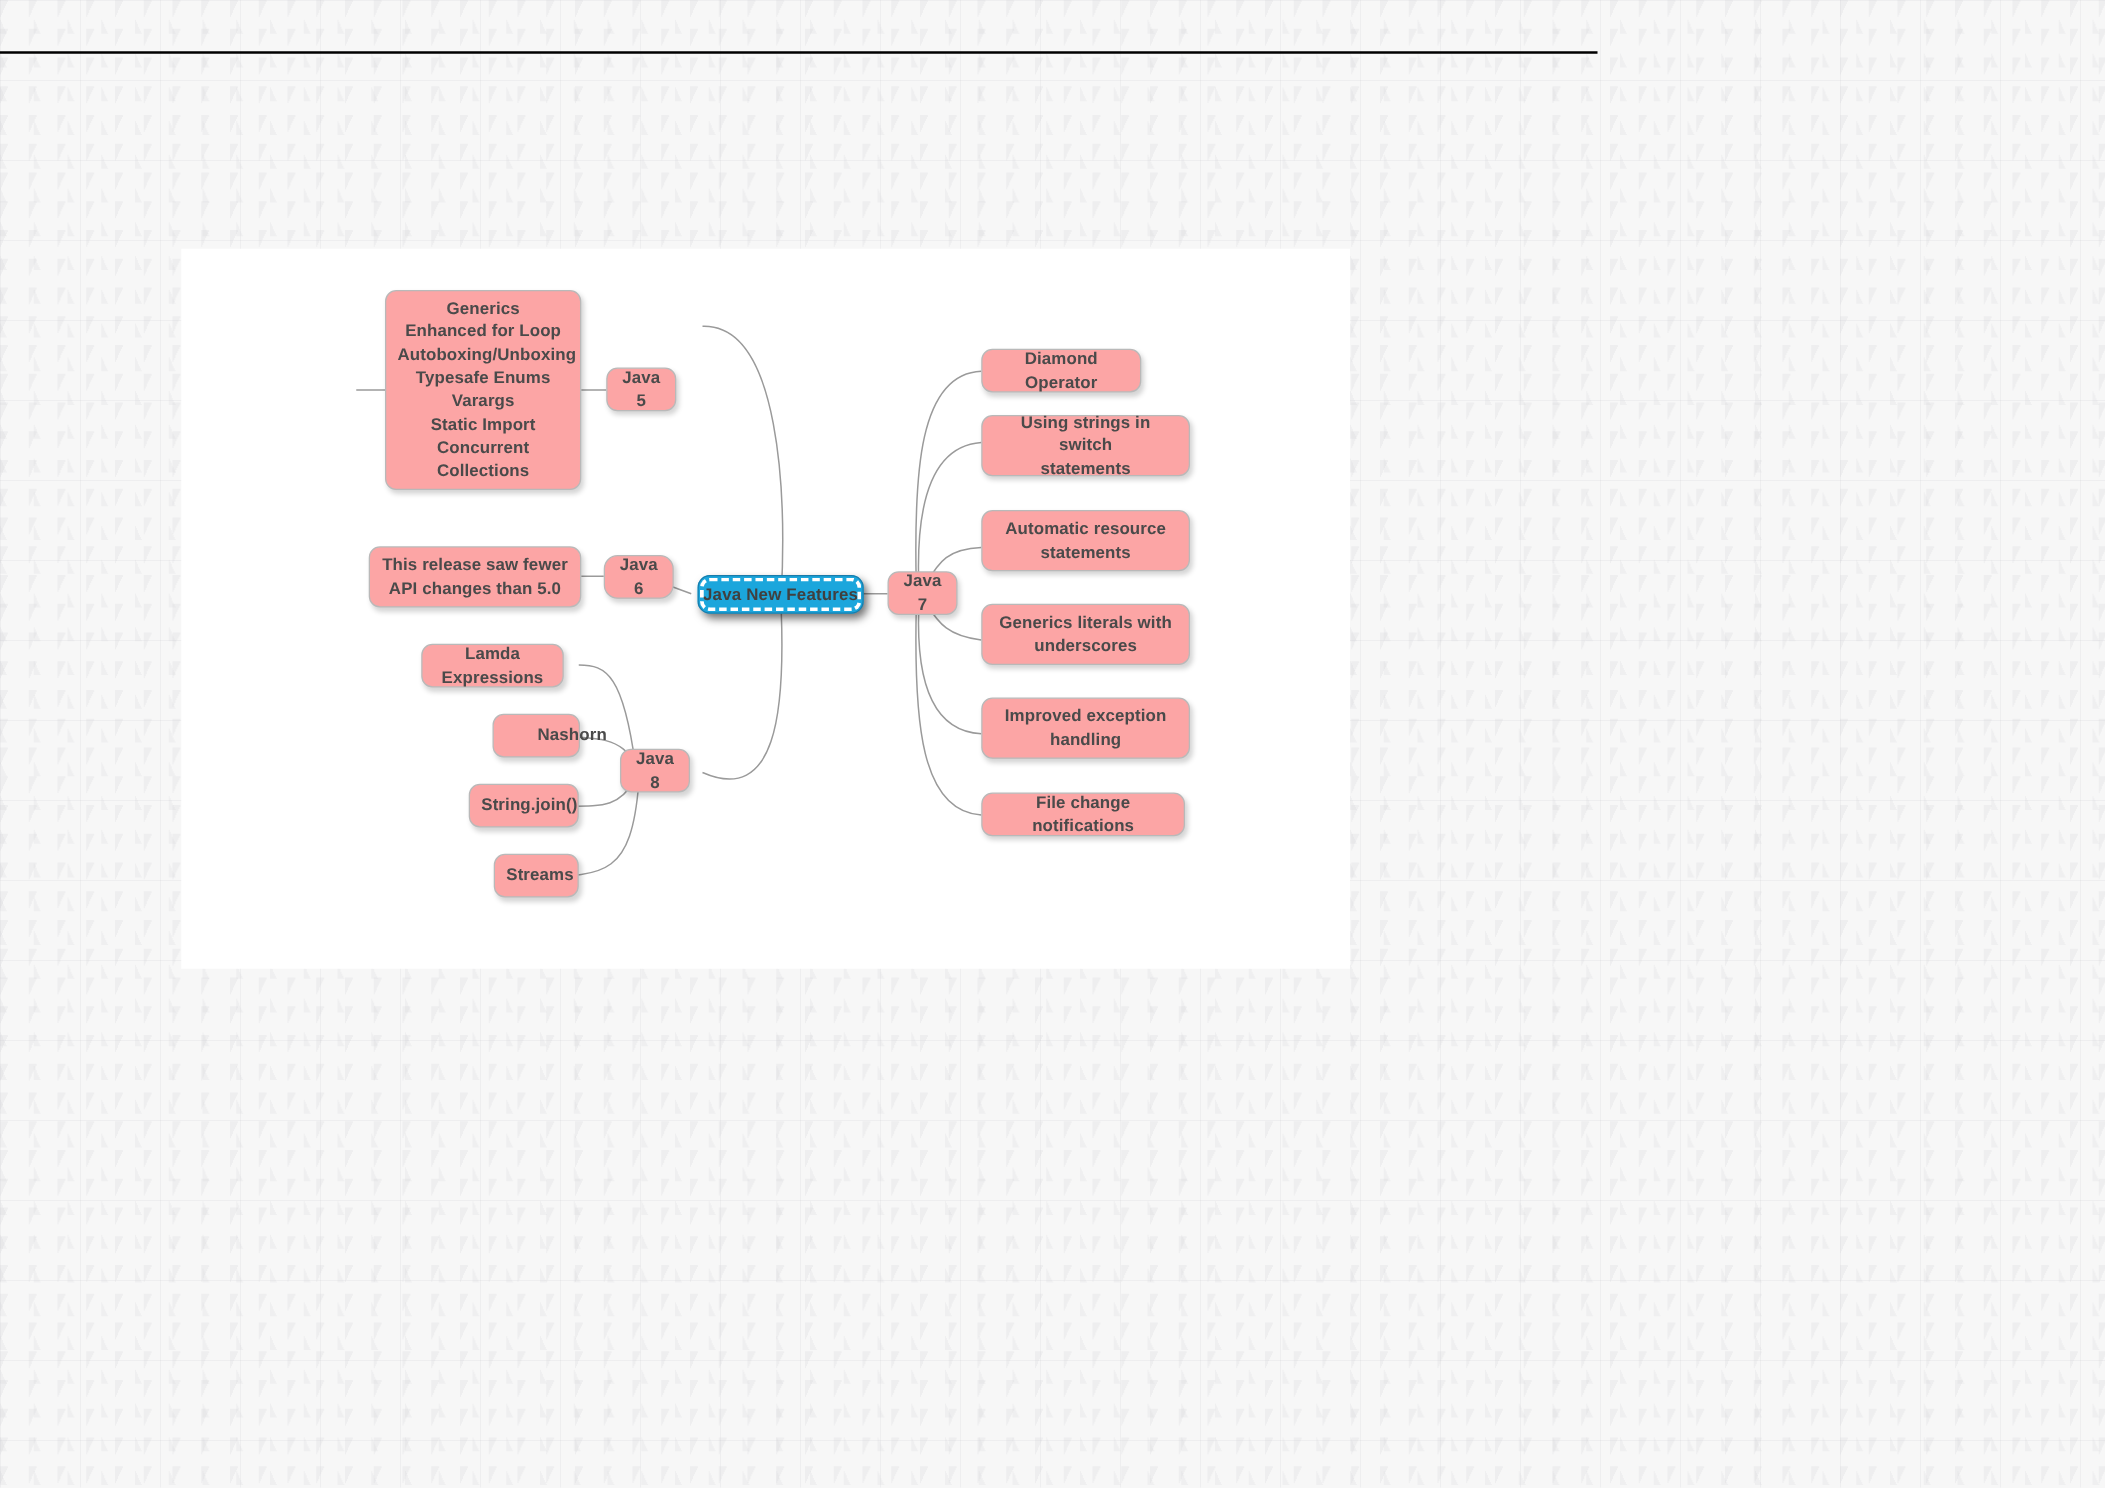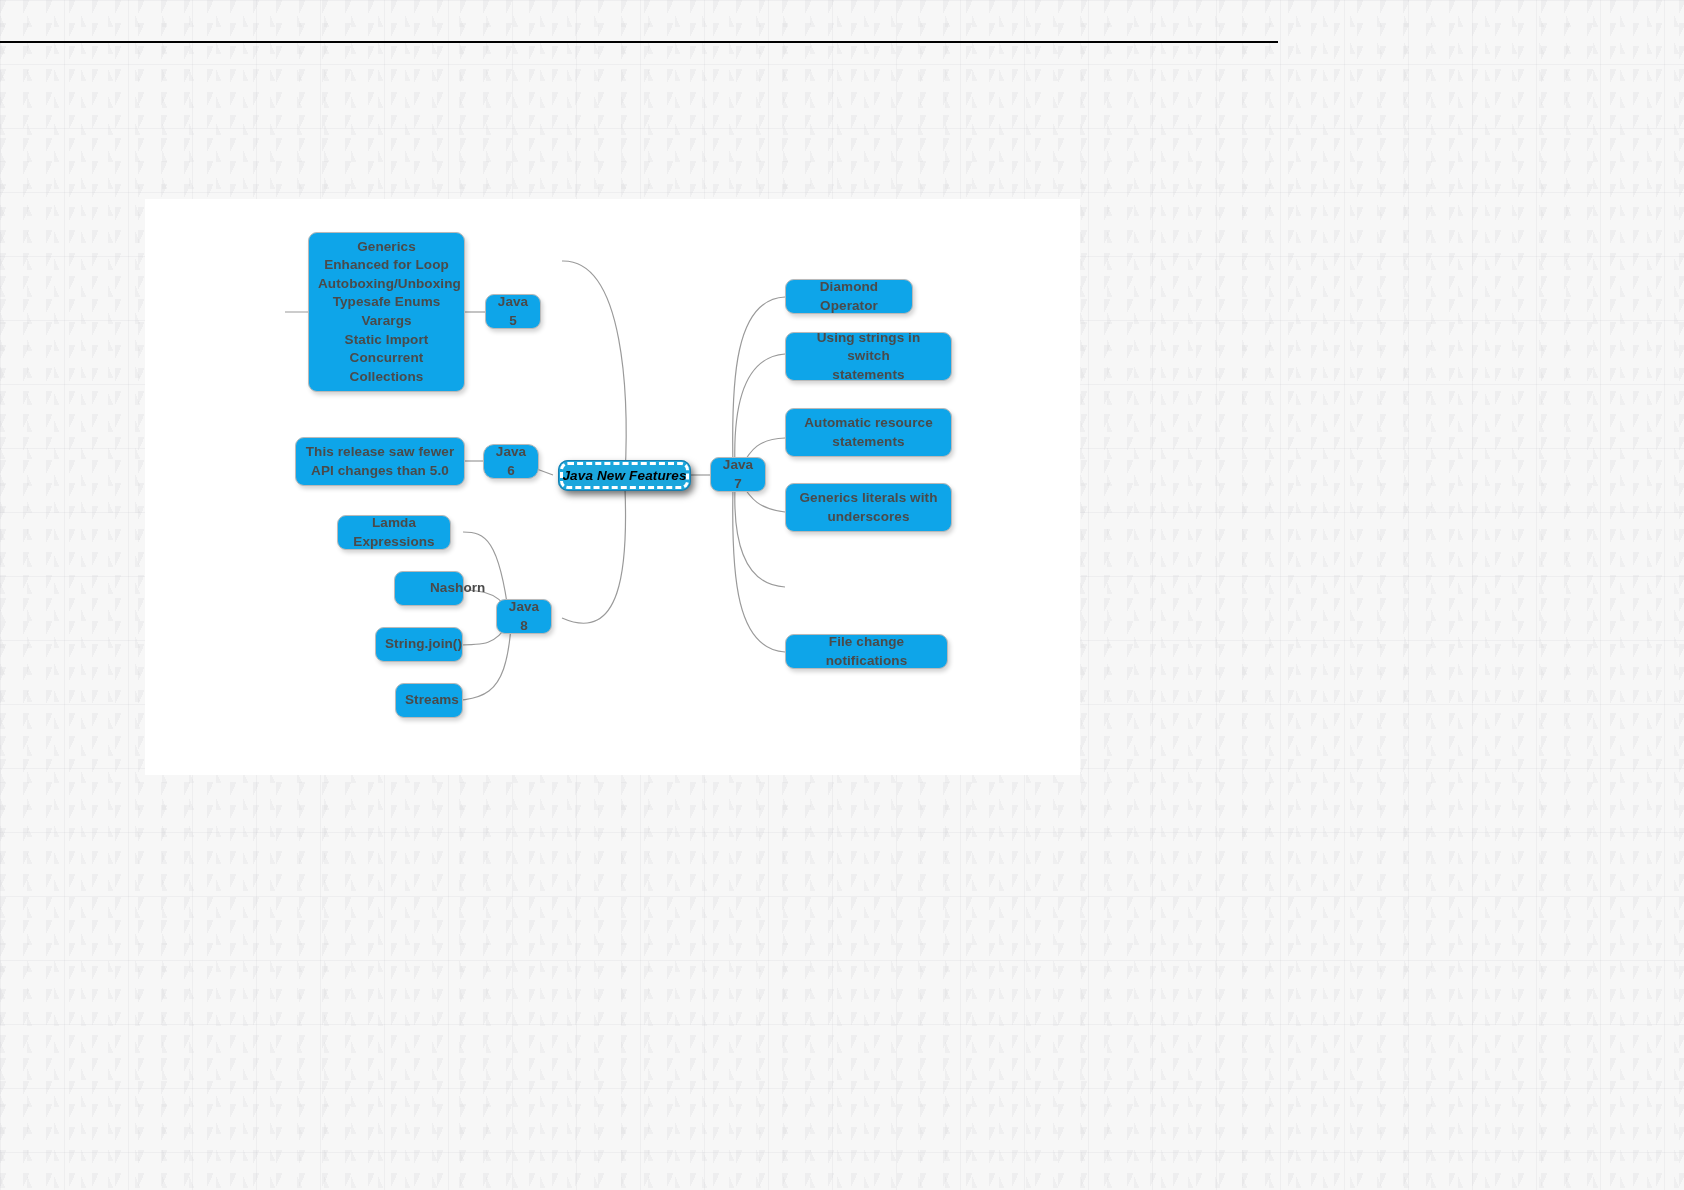--- a/index.html
+++ b/index.html
@@ -52,21 +52,21 @@
   }
 
   
   .node {
     position: absolute;
     box-sizing: border-box;
     display: flex;
     align-items: center;
     justify-content: center;
     text-align: center;
-    background: #0ea5e9;
+    background: #fca5a5;
     border: 1px solid #b9b9b9;
     border-radius: 9px;
     color: #4a4a4a;
     font-weight: bold;
     font-size: 13.5px;
     line-height: 18.6px;
     letter-spacing: 0.1px;
     padding: 4px 9px;
     box-shadow: 2px 3px 4px rgba(0,0,0,0.17);
   }
@@ -81,30 +81,29 @@
 
   
   #node-center {
     position: absolute;
     display: flex;
     align-items: center;
     justify-content: center;
     box-sizing: border-box;
     background: #1BA6DC;
     border-radius: 10px;
-    color: #000000;
+    color: #404040;
     font-weight: bold;
     font-size: 13.5px;
     letter-spacing: 0.15px;
     outline: 3px dashed #ffffff;
     outline-offset: -5px;
     box-shadow: 3px 4px 7px rgba(0,0,0,0.55),
                 0 0 0 1px rgba(25,120,165,0.9) inset;
     z-index: 5;
-    font-style: italic;
   }
 </style>
 </head>
 <body>
 
 <div id="top-rule"></div>
 
 <div id="canvas">
 
   <svg id="edges" viewBox="0 0 935 576" xmlns="http://www.w3.org/2000/svg">
@@ -186,20 +185,26 @@
     </span>
   </div>
 
   <div class="node" style="left:640px; top:284px; width:167px; height:49px;">
     <span class="lines">
       <span>Generics literals with</span>
       <span>underscores</span>
     </span>
   </div>
 
+  <div class="node" style="left:640px; top:359px; width:167px; height:49px;">
+    <span class="lines">
+      <span>Improved exception</span>
+      <span>handling</span>
+    </span>
+  </div>
 
   <div class="node" style="left:640px; top:435px; width:163px; height:35px;">
     <span class="lines">
       <span>File change notifications</span>
     </span>
   </div>
 
   <div class="node" style="left:338px; top:400px; width:56px; height:35px;margin-left:13px;">Java 8</div>
 
   <div class="node" style="left:192px; top:316px; width:114px; height:35px;">

